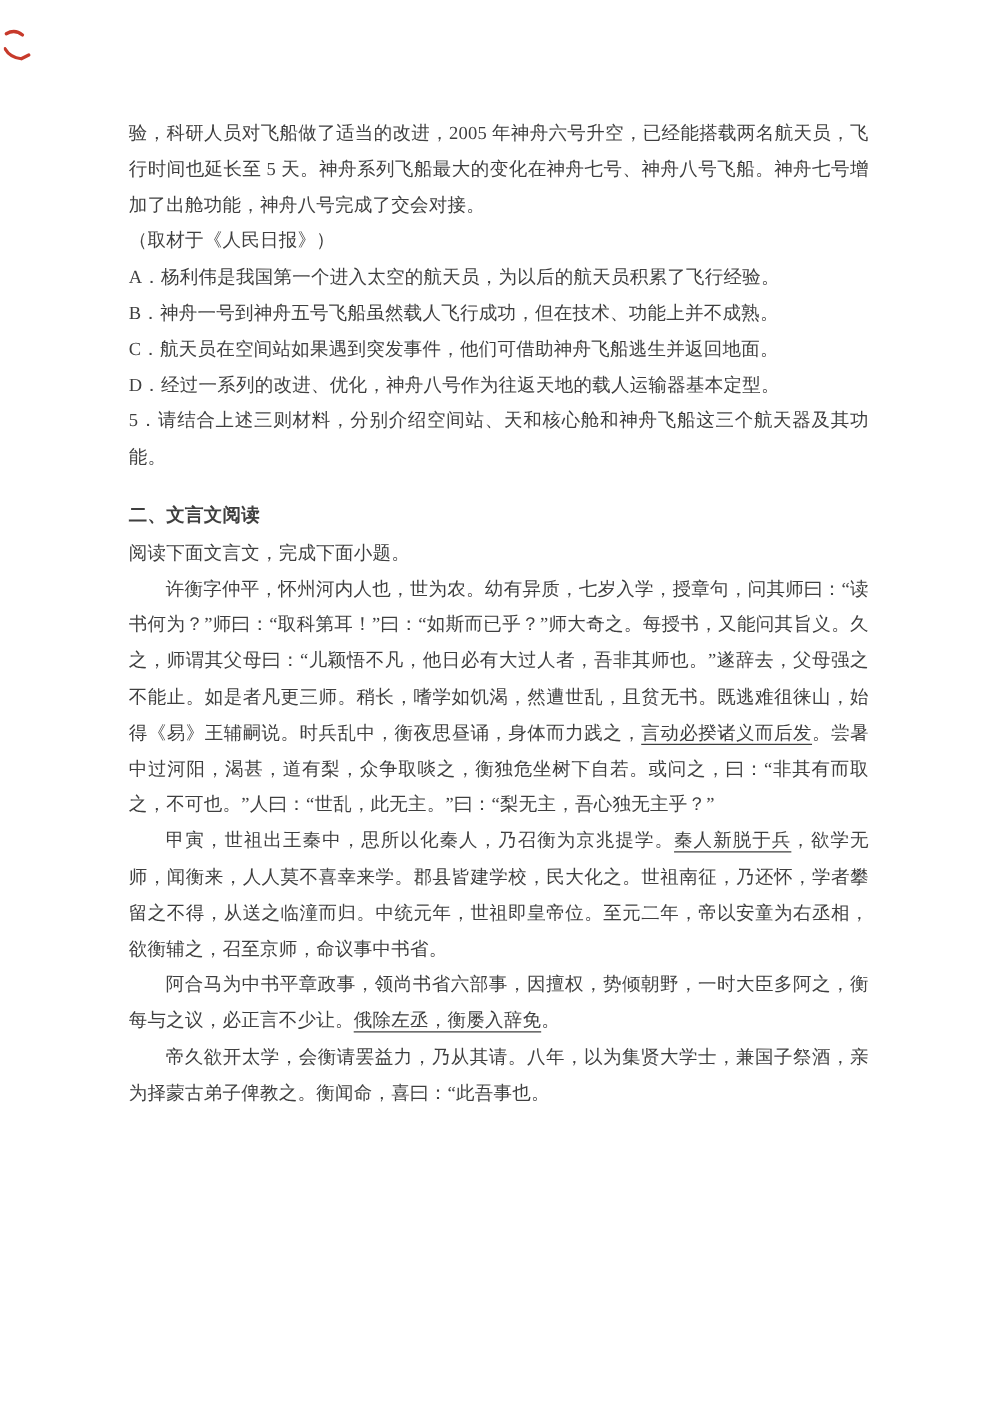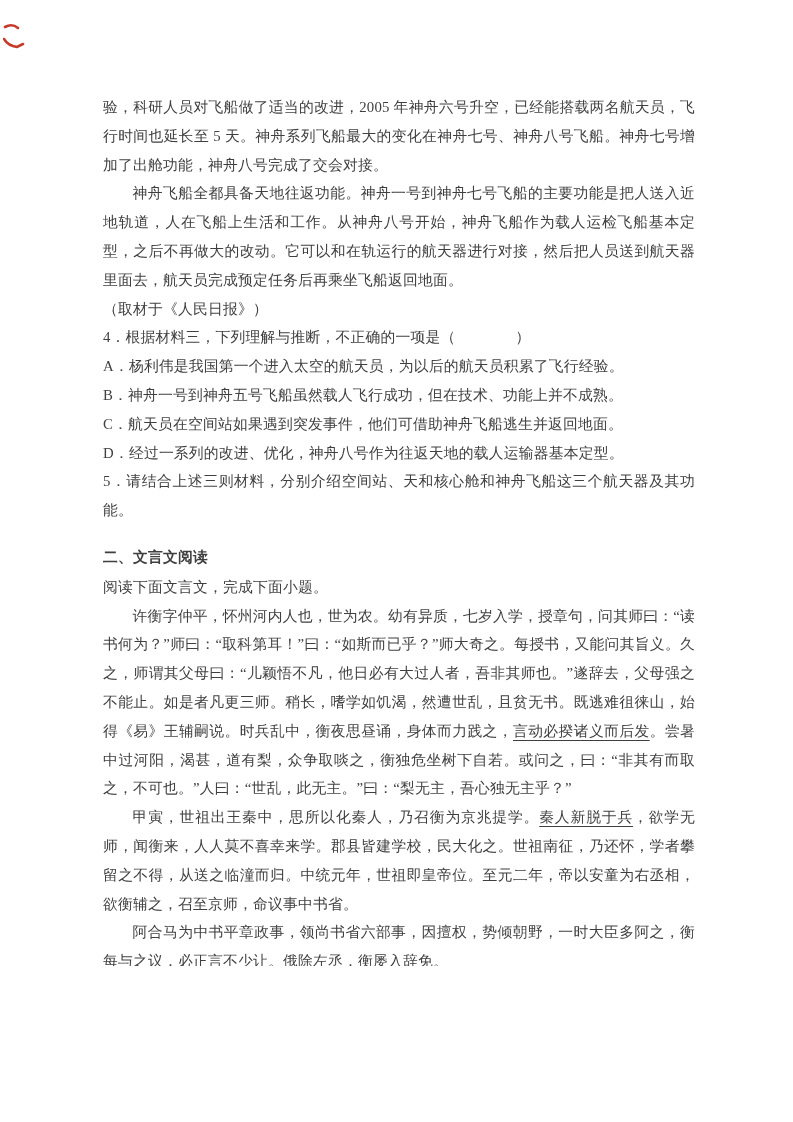--- a/index.html
+++ b/index.html
@@ -48,25 +48,23 @@
 
   <svg class="red-marks" width="26" height="32" viewBox="0 0 26 32">
     <path d="M2 6 Q 9 2 15 7" fill="none" stroke="#c73a2b" stroke-width="2.6" stroke-linecap="round"></path>
     <path d="M1 18 Q 5 25 14 26 L 20 23" fill="none" stroke="#c73a2b" stroke-width="2.6" stroke-linecap="round"></path>
   </svg>
 
   <div class="content">
 
     <p>验，科研人员对飞船做了适当的改进，2005 年神舟六号升空，已经能搭载两名航天员，飞行时间也延长至 5 天。神舟系列飞船最大的变化在神舟七号、神舟八号飞船。神舟七号增加了出舱功能，神舟八号完成了交会对接。</p>
 
-    <p class="indent">神舟飞船全都具备天地往返功能。神舟一号到神舟七号飞船的主要功能是把人送入近地轨道，人在飞船上生活和工作。从神舟八号开始，神舟飞船作为载人运检飞船基本定型，之后不再做大的改动。它可以和在轨运行的航天器进行对接，然后把人员送到航天器里面去，航天员完成预定任务后再乘坐飞船返回地面。</p>
 
     <p class="right-align">（取材于《人民日报》）</p>
 
-    <p>4．根据材料三，下列理解与推断，不正确的一项是（　　　　）</p>
 
     <p>A．杨利伟是我国第一个进入太空的航天员，为以后的航天员积累了飞行经验。</p>
     <p>B．神舟一号到神舟五号飞船虽然载人飞行成功，但在技术、功能上并不成熟。</p>
     <p>C．航天员在空间站如果遇到突发事件，他们可借助神舟飞船逃生并返回地面。</p>
     <p>D．经过一系列的改进、优化，神舟八号作为往返天地的载人运输器基本定型。</p>
 
     <p>5．请结合上述三则材料，分别介绍空间站、天和核心舱和神舟飞船这三个航天器及其功能。</p>
 
     <p class="sec-heading">二、文言文阅读</p>
 

